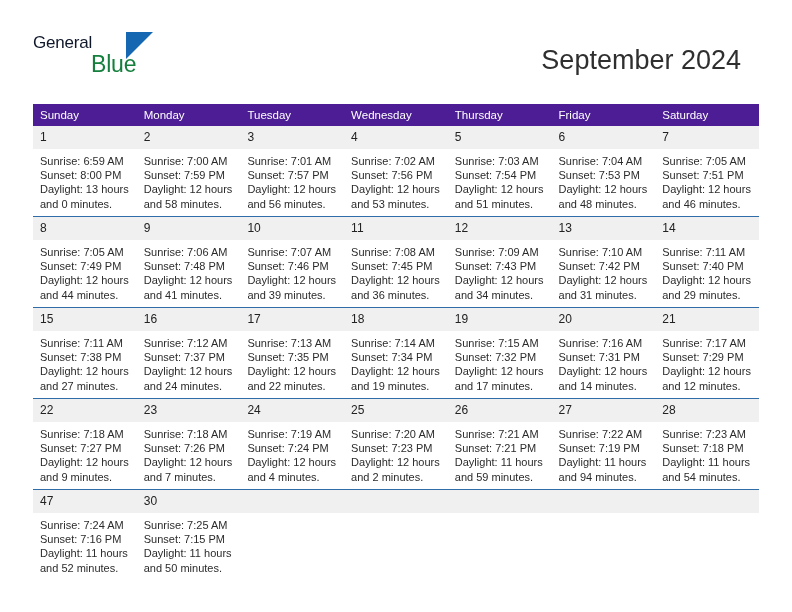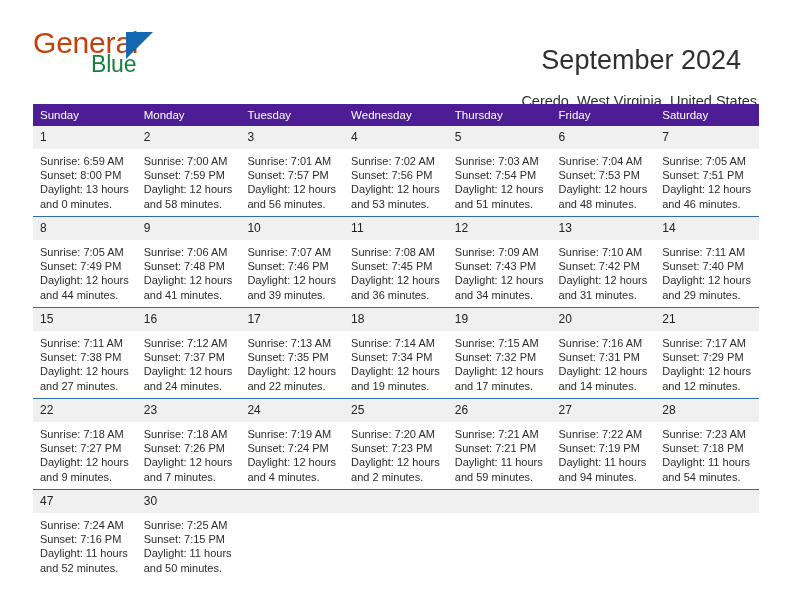--- a/index.html
+++ b/index.html
@@ -33,23 +33,23 @@
     position: absolute;
     left: 33px;
     top: 30px;
     width: 210px;
     height: 52px;
   }
   .logo-general {
     position: absolute;
     left: 0;
     top: 0;
-    font-size: 30px;
+    font-size: 17px;
     letter-spacing: -0.2px;
-    color: #c2410c;
+    color: #0f172a;
     line-height: 25px;
   }
   .logo-blue {
     position: absolute;
     left: 58px;
     top: 22px;
     font-size: 23px;
     letter-spacing: -0.2px;
     color: #15803d;
     line-height: 25px;
@@ -152,21 +152,20 @@
   <div class="header">
 
     <div class="logo">
       <span class="logo-general">General</span>
       <span class="logo-triangle"></span>
       <span class="logo-blue">Blue</span>
     </div>
 
     <div class="title-block">
       <h1 class="cal-title">September 2024</h1>
-      <p class="cal-subtitle">Ceredo, West Virginia, United States</p>
     </div>
 
   </div>
 
   <table class="calendar">
     <colgroup>
       <col>
         <col>
         <col>
         <col>

